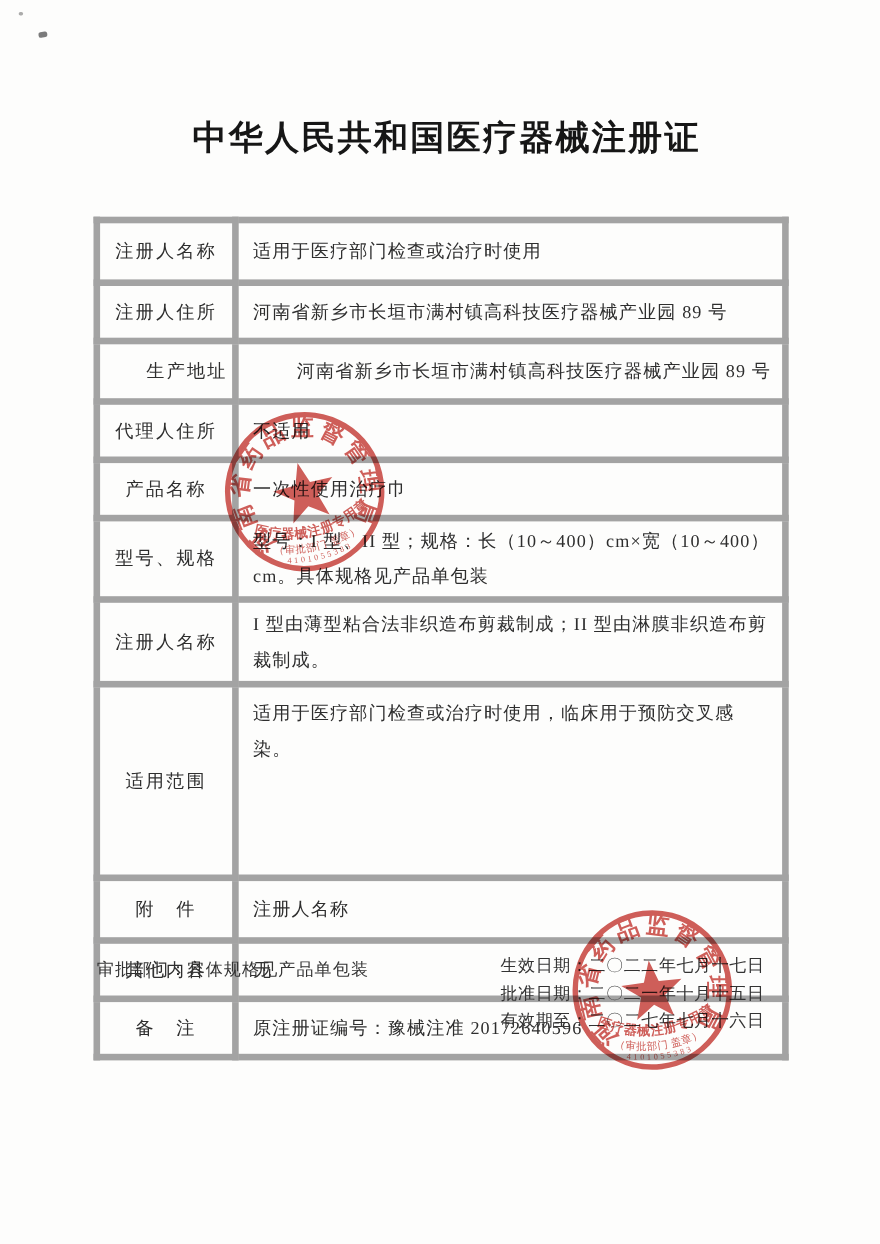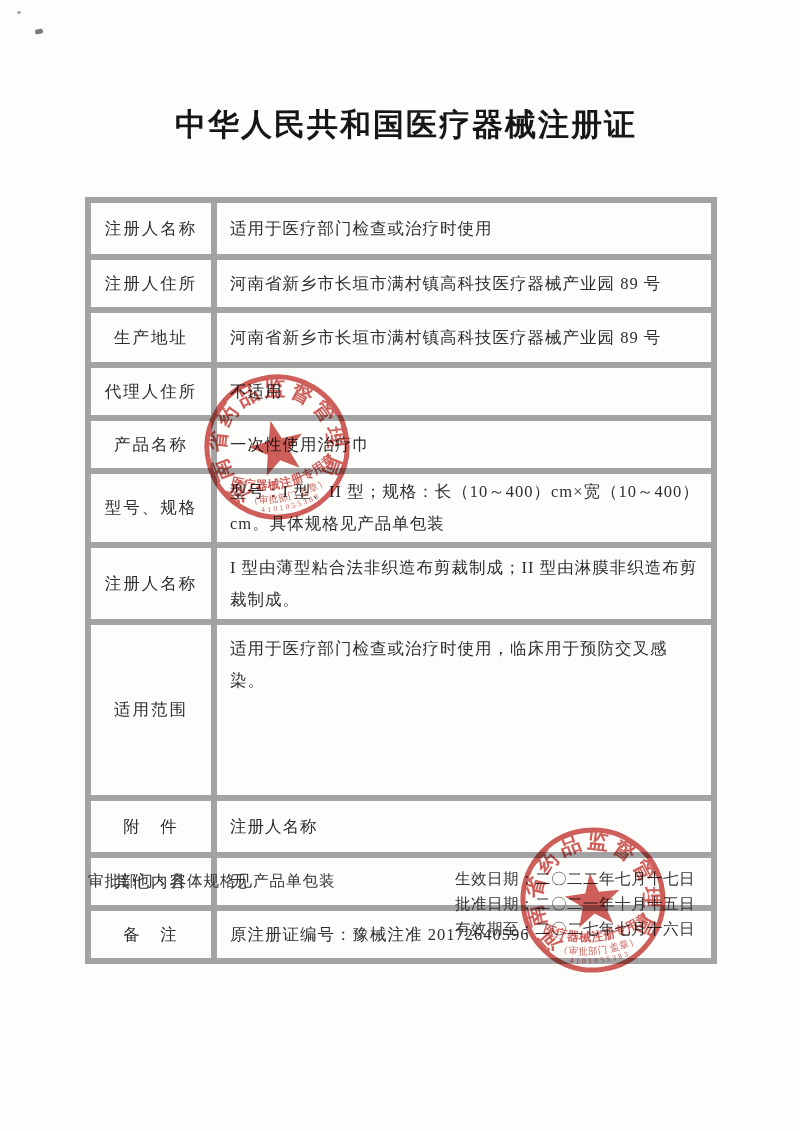--- a/index.html
+++ b/index.html
@@ -42,21 +42,21 @@
     color:#2e2e2e;
   }
   table.cert td.lbl{
     width:112px;text-align:center;letter-spacing:2px;padding:0 4px;
   }
   table.cert td.val{
     padding:2px 10px 2px 13px;line-height:32px;letter-spacing:1px;
   }
   table.cert tr:nth-child(1) td{height:47px;}
   table.cert tr:nth-child(2) td{height:43px;}
-  table.cert tr:nth-child(3) td{height:45px;}
+  table.cert tr:nth-child(3) td{height:45px;text-align:right;}
   table.cert tr:nth-child(4) td{height:43px;}
   table.cert tr:nth-child(5) td{height:43px;}
   table.cert tr:nth-child(6) td{height:44px;}
   table.cert tr:nth-child(7) td{height:67px;}
   table.cert tr:nth-child(8) td{height:160px;}
   table.cert tr:nth-child(8) td.val{vertical-align:top;padding-top:8px;}
   table.cert tr:nth-child(9) td{height:47px;}
   table.cert tr:nth-child(10) td{height:43px;}
   table.cert tr:nth-child(11) td{height:43px;}
   table.cert tr:nth-child(12) td{height:35px;text-decoration:underline;}

